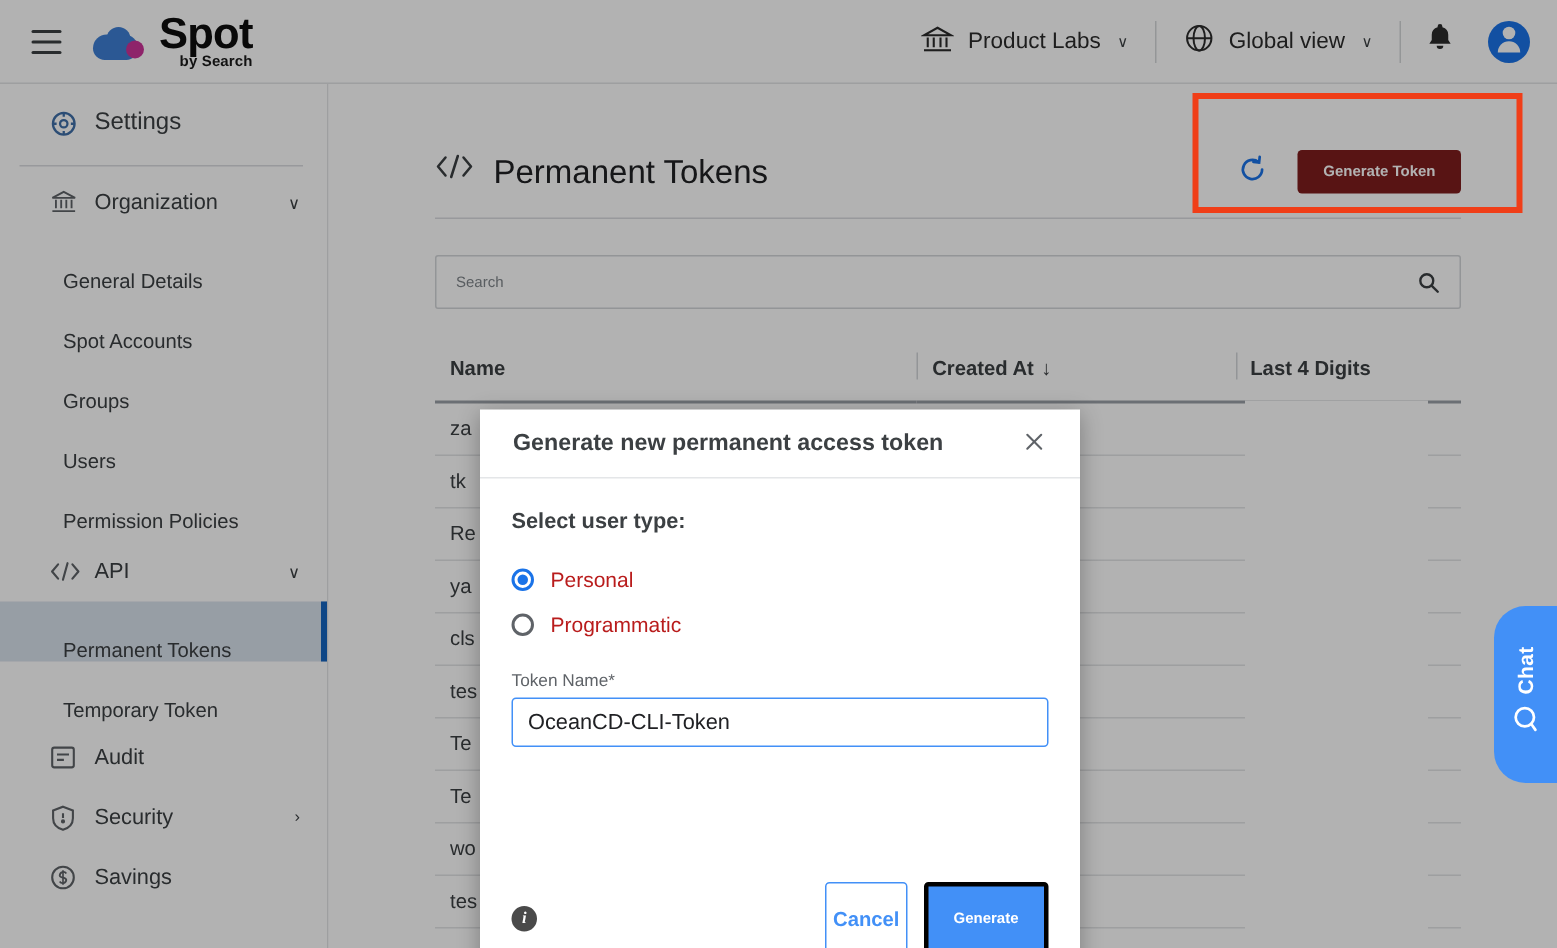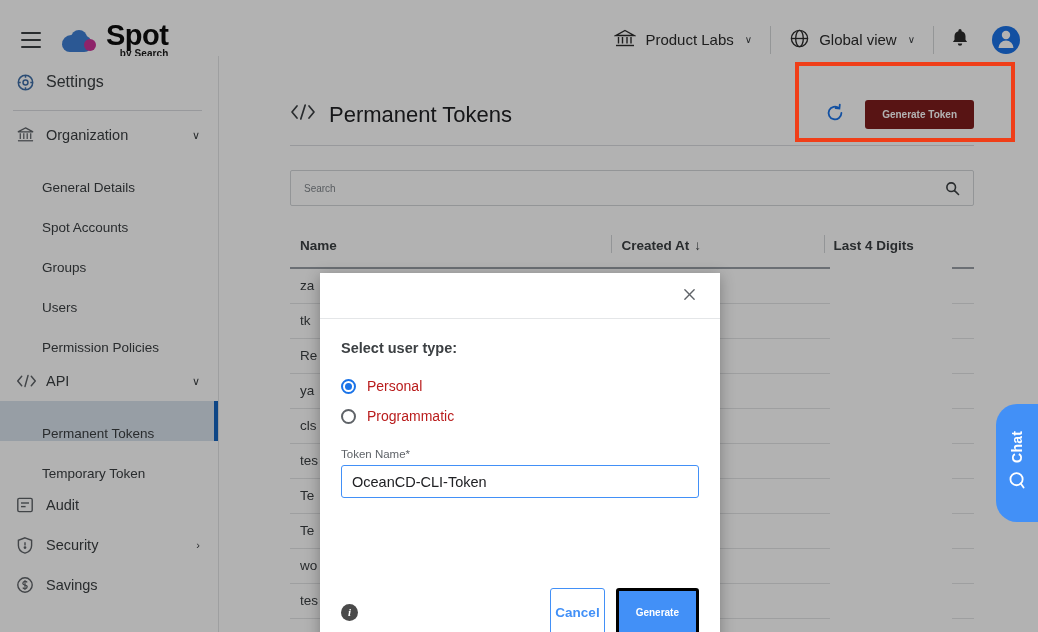--- a/index.html
+++ b/index.html
@@ -9,21 +9,21 @@
     font-family: "Liberation Sans", sans-serif;
     overflow: hidden;
     background: #ffffff;
   }
 
   
   #app { position: absolute; inset: 0; }
 
   
   .topbar {
-    position: absolute; top: 12px; left: 0; width: 1038px; height: 56px;
+    position: absolute; top: 0; left: 0; width: 1038px; height: 56px;
     background: #ffffff;
     border-bottom: 1px solid #e2e4e6;
     display: flex; align-items: center;
   }
   .hamburger {
     margin-left: 14px; width: 34px; height: 34px;
     display: flex; flex-direction: column; justify-content: center;
     align-items: center; gap: 5px; cursor: pointer;
   }
   .hamburger span { display: block; width: 20px; height: 2px; background: #3c4043; border-radius: 1px; }
@@ -60,21 +60,21 @@
     display: flex; align-items: center; justify-content: center;
   }
 
   
   .sidebar {
     position: absolute; top: 56px; left: 0; width: 219px; bottom: 0;
     background: #ffffff; border-right: 1px solid #e2e4e6;
     overflow: hidden;
   }
   .side-row {
-    display: flex; align-items: center; height: 40px; padding-left: 16px;
+    display: flex; align-items: center; height: 40px; padding-left: 33px;
     color: #3c4043; font-size: 14.5px; cursor: pointer; position: relative;
   }
   .side-row.top { font-size: 16px; height: 46px; margin-top: 3px; }
   .side-ico { width: 30px; display: flex; align-items: center; color: #5f6368; flex: 0 0 30px; }
   .side-label { flex: 1; }
   .side-caret { margin-right: 18px; font-size: 11px; color: #3c4043; }
   .side-sub {
     height: 40px; display: flex; align-items: flex-end;
     padding-left: 42px; font-size: 13.5px; color: #3c4043; cursor: pointer; position: relative;
   }
@@ -503,20 +503,21 @@
       </svg>
     </span>
   </div>
 
   <div class="dim"></div>
 
   <div class="annot-box"></div>
 
   <div class="modal">
     <div class="modal-head">
+      <span class="modal-title">Generate new permanent access token</span>
       <span class="modal-close">
         <svg width="13" height="13" viewBox="0 0 14 14" stroke="#5f6368" stroke-width="1.5" stroke-linecap="round">
           <line x1="2" y1="2" x2="12" y2="12"></line>
           <line x1="12" y1="2" x2="2" y2="12"></line>
         </svg>
       </span>
     </div>
 
     <div class="modal-body">
       <div class="field-legend">Select user type:</div>

